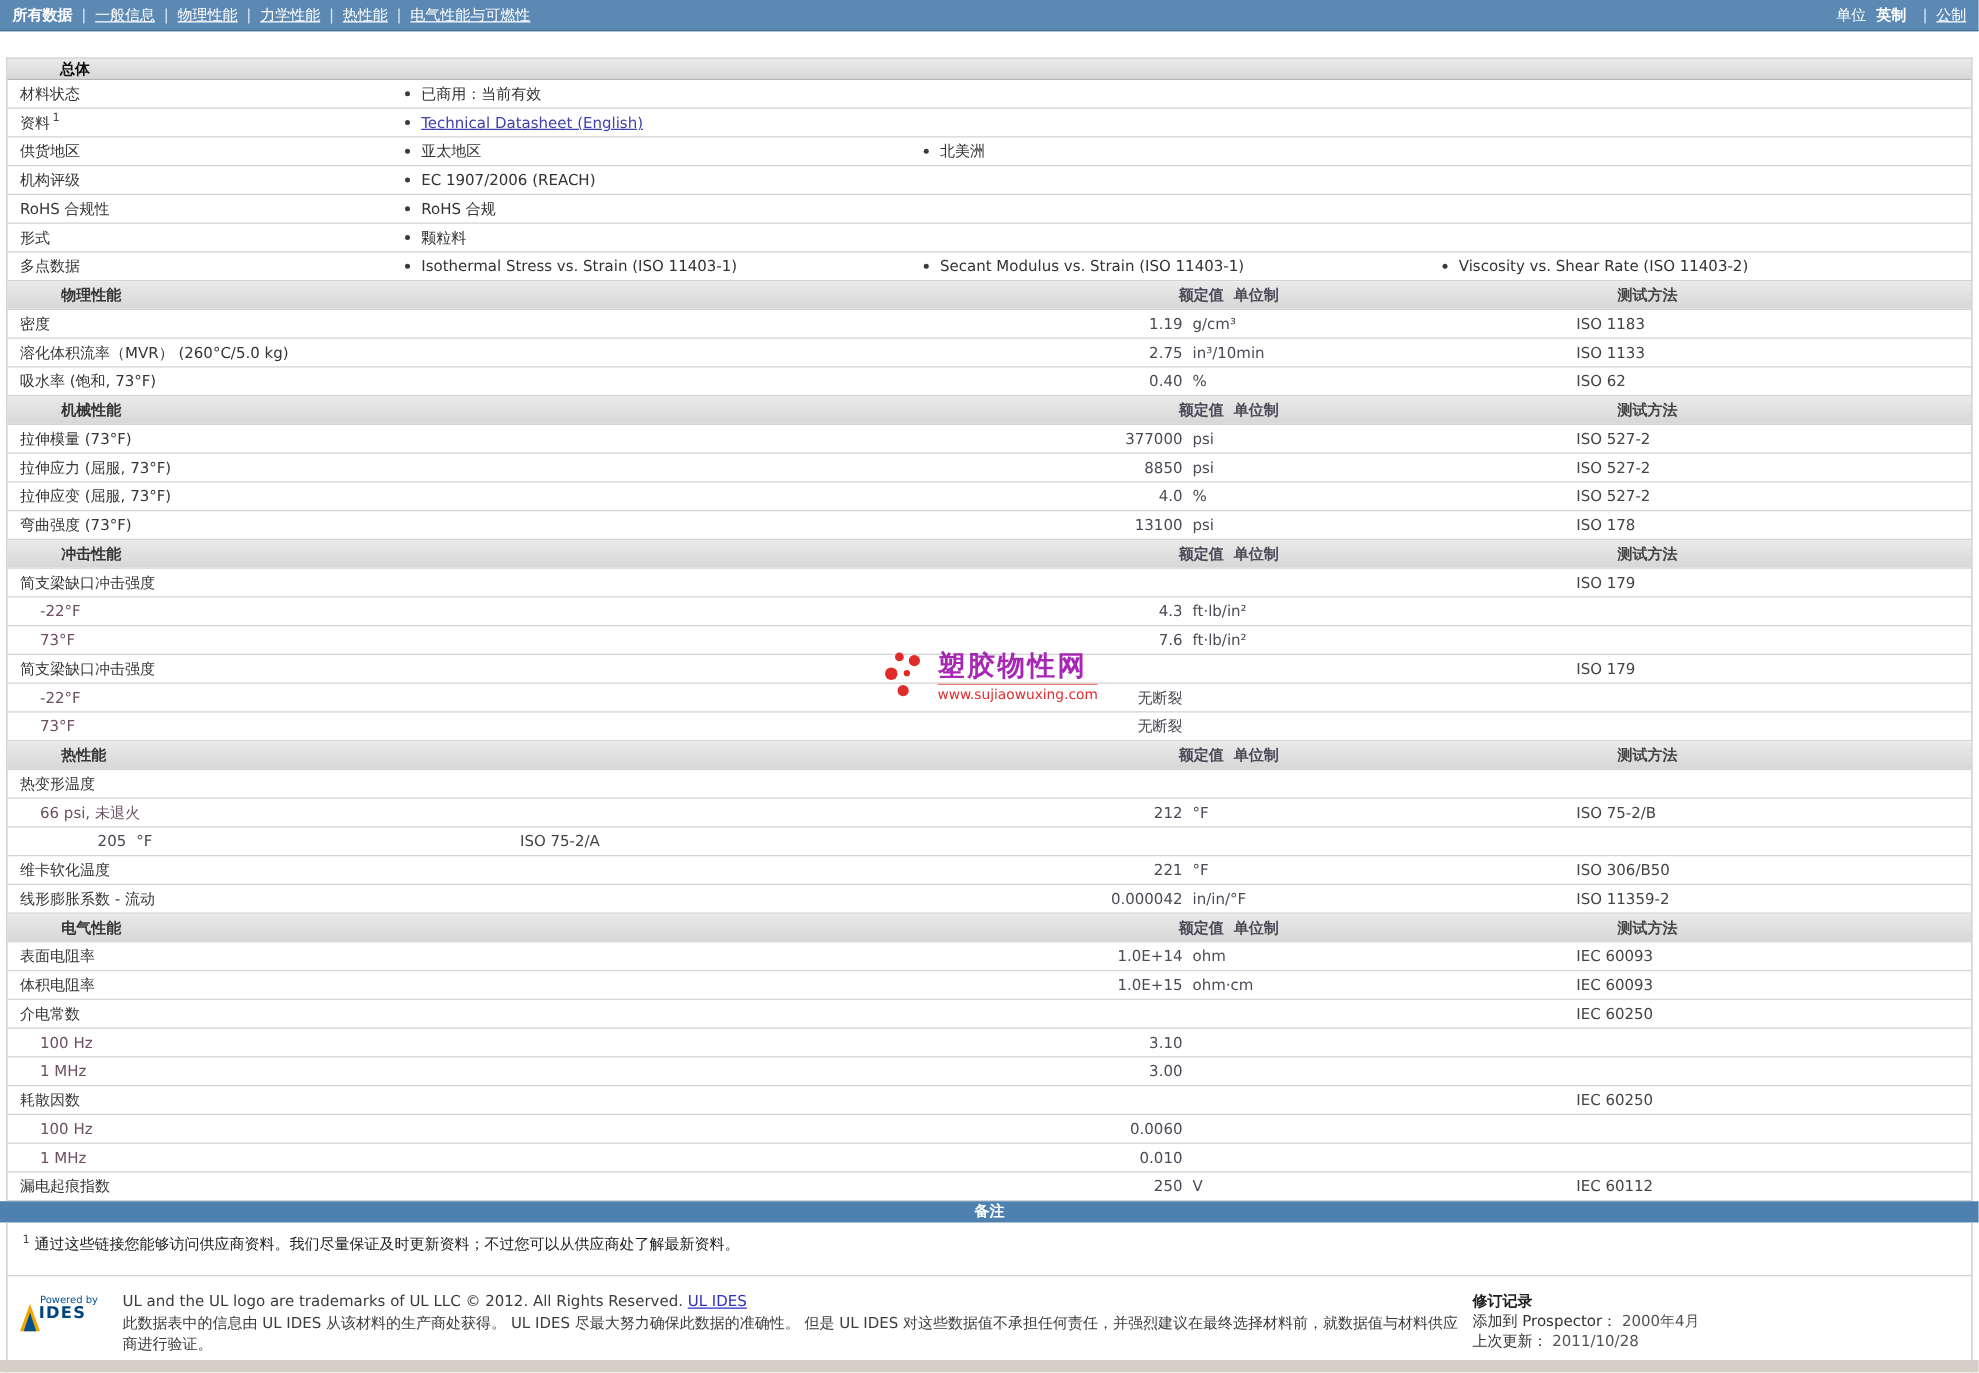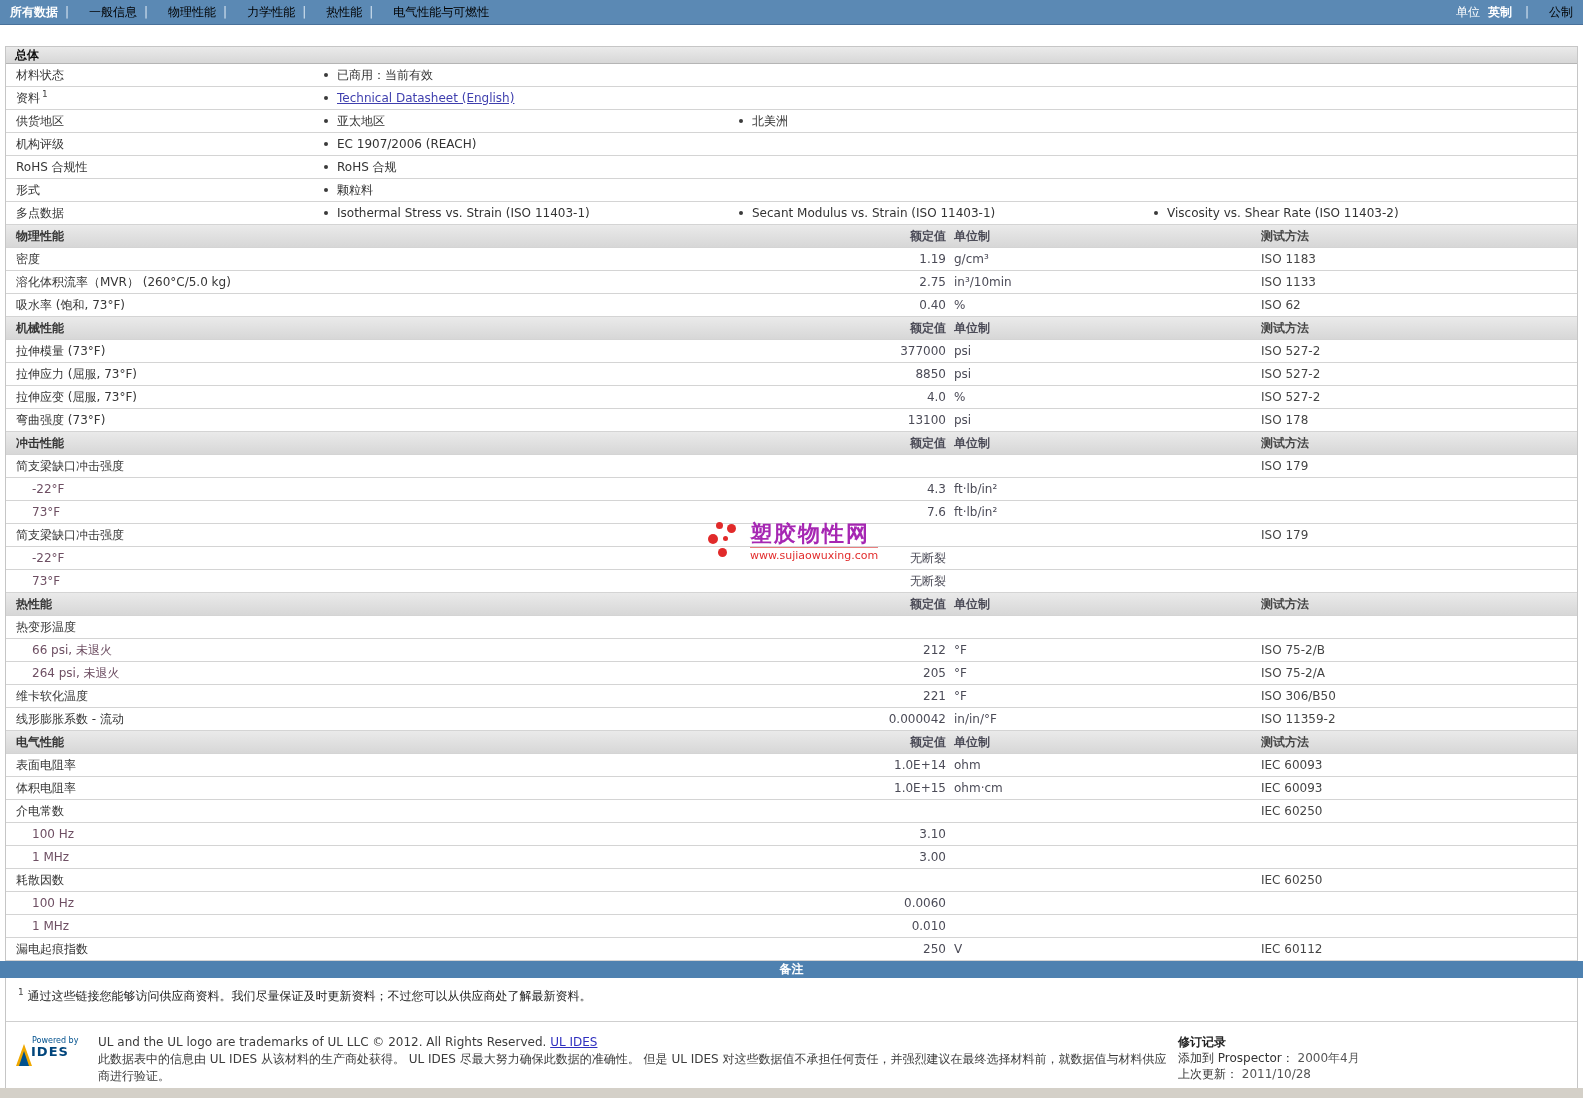--- a/index.html
+++ b/index.html
@@ -5,31 +5,31 @@
   html,body{margin:0;padding:0;}
   body{
     width:1583px;height:1098px;position:relative;overflow:hidden;
     background:#ffffff;font-family:"DejaVu Sans","Liberation Sans",sans-serif;
     font-size:12px;color:#333;
   }
   
   .nav{height:25px;background:#5b89b4;display:flex;align-items:center;
        justify-content:space-between;padding:0 10px;box-sizing:border-box;
        border-bottom:1px solid #49719a;}
-  .nav a{color:#000000;cursor:pointer;margin-left:13px;}
+  .nav a{color:#ffffff;text-decoration:underline;cursor:pointer;}
   .nav .nav-current{color:#fff;font-weight:bold;}
   .nav .sep{color:#d9e6f2;margin:0 7px;}
   .nav-left,.nav-right{display:flex;align-items:center;white-space:nowrap;}
   .nav-right .units-label{color:#fff;margin-right:8px;}
   .nav-right .unit-current{color:#fff;font-weight:bold;margin-right:6px;}
   
   .table-wrap{margin:21px 5px 0;border:1px solid #c6c6c6;border-bottom:none;}
   .sec-bar{height:16px;background:linear-gradient(#eaeaea,#d7d7d7);
            border-bottom:1px solid #b5b5b5;display:flex;align-items:center;
-           font-weight:bold;color:#111;}
+           font-weight:bold;color:#111;padding-left:33px;}
   .sec-title{font-weight:bold;color:#111;}
   .colh{font-weight:bold;color:#111;}
   .prow{display:flex;height:22px;align-items:center;border-bottom:1px solid #d4d4d4;}
   .c-label{width:845px;padding-left:10px;box-sizing:border-box;color:#363636;
            white-space:nowrap;overflow:hidden;}
   .c-label.indent{padding-left:26px;color:#6e4f63;}
   .c-value{width:95px;text-align:right;color:#4b4b57;white-space:nowrap;}
   .c-unit{width:315px;padding-left:8px;box-sizing:border-box;color:#4b4b57;white-space:nowrap;}
   .c-method{flex:1;color:#454545;white-space:nowrap;}
   .grow{display:flex;height:22px;align-items:center;border-bottom:1px solid #d4d4d4;}
@@ -274,21 +274,20 @@
         <div class="c-unit"></div>
         <div class="c-method"></div>
       </div>
       <div class="prow">
         <div class="c-label indent">66 psi, 未退火</div>
         <div class="c-value">212</div>
         <div class="c-unit">°F</div>
         <div class="c-method">ISO 75-2/B</div>
       </div>
       <div class="prow">
-        <div class="c-label indent">264 psi, 未退火</div>
         <div class="c-value">205</div>
         <div class="c-unit">°F</div>
         <div class="c-method">ISO 75-2/A</div>
       </div>
       <div class="prow">
         <div class="c-label">维卡软化温度</div>
         <div class="c-value">221</div>
         <div class="c-unit">°F</div>
         <div class="c-method">ISO 306/B50</div>
       </div>

